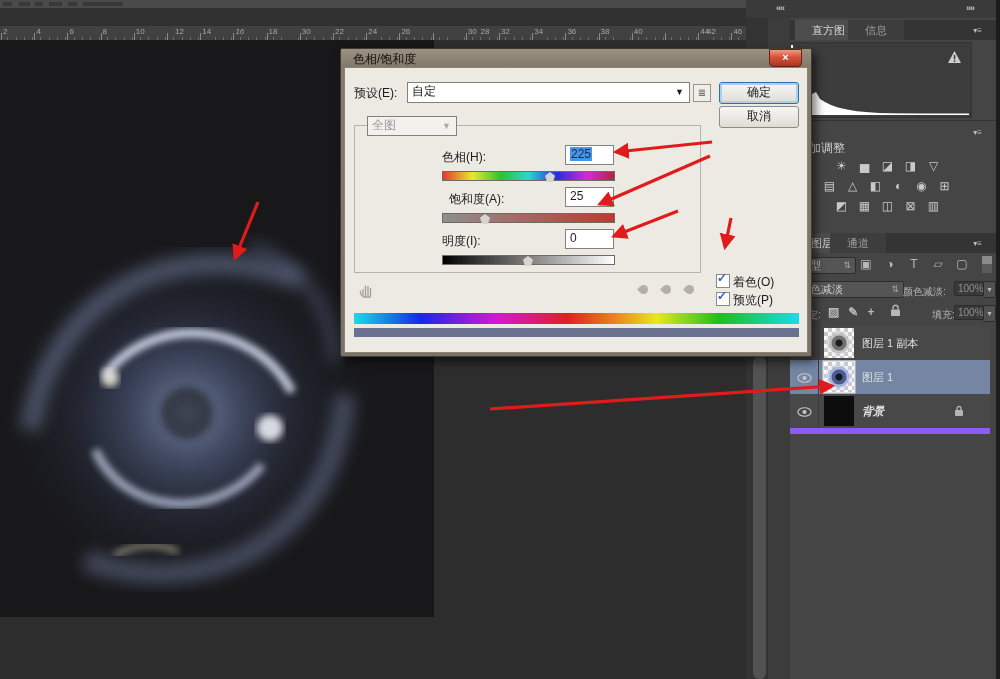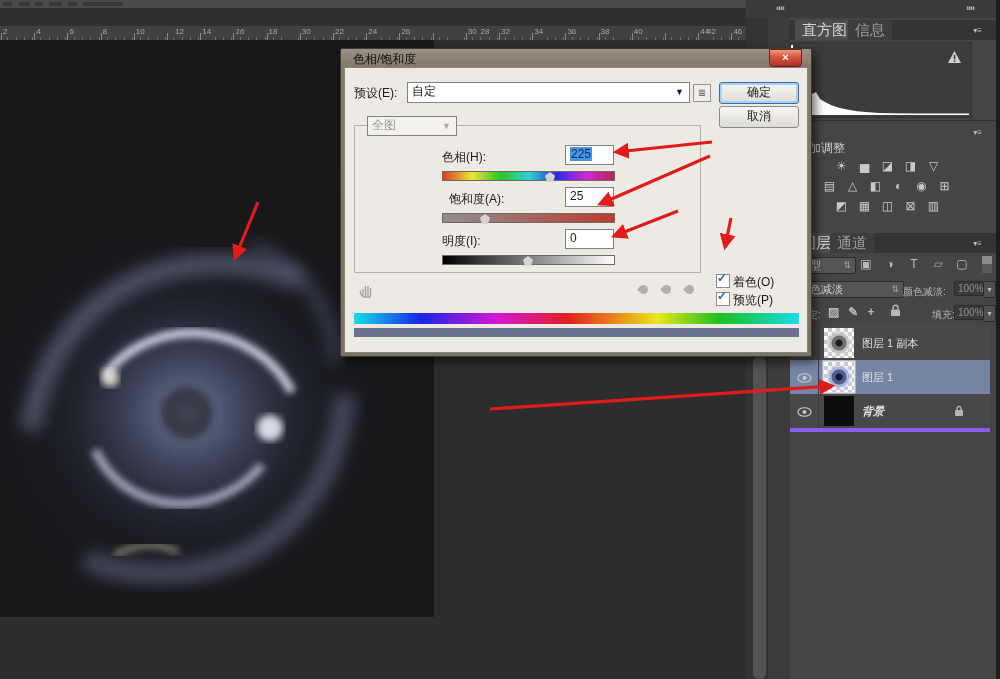--- a/index.html
+++ b/index.html
@@ -21,34 +21,34 @@
   #scroll-thumb{left:753px;top:356px;width:13px;height:323px;background:#525252;border-radius:6px;}
   #top-right-bar{left:746px;top:0;width:254px;height:18px;background:#3a3a3a;}
   .chev{position:absolute;top:3px;font-size:9px;font-weight:bold;color:#c2c2c2;letter-spacing:-1px;}
   #dock-strip{left:768px;top:18px;width:22px;height:661px;background:#3c3c3c;}
   .dock-icon{position:absolute;left:2px;top:34px;width:15px;height:15px;border:1.5px solid #c5c5c5;
     border-radius:3px;background:#4a4a4a;}
   .dock-icon i{position:absolute;left:2px;bottom:2px;width:8px;height:5px;background:#c5c5c5;}
   
   #right-col{left:790px;top:18px;width:206px;height:661px;background:#454545;}
   .tabbar{position:absolute;background:#343434;width:206px;height:20px;}
-  .tab{position:absolute;top:0;height:20px;line-height:20px;padding:0 7px;font-size:15px;color:#9c9c9c;background:#3d3d3d;}
+  .tab{position:absolute;top:0;height:20px;line-height:20px;padding:0 17px;font-size:11px;color:#9c9c9c;background:#3d3d3d;}
   .tab.active{background:#4d4d4d;color:#d9d9d9;}
   .panel-menu{position:absolute;font-size:8px;color:#bdbdbd;letter-spacing:0;}
   #hist-box{position:absolute;left:0;top:24px;width:180px;height:74px;background:#3c3c3c;border:1px solid #333;}
   .adj-row{display:flex;gap:4px;margin-bottom:5px;}
   .adj-icon{width:19px;height:15px;line-height:15px;text-align:center;color:#c9c9c9;font-size:12px;}
   .dd{background:#555;border:1px solid #2c2c2c;color:#c9c9c9;font-size:11px;line-height:15px;
       padding:0 4px;border-radius:2px;white-space:nowrap;overflow:hidden;}
   .dd .du{float:right;font-size:9px;color:#a5a5a5;margin-left:4px;}
   .dimlbl{color:#b5b5b5;font-size:10px;}
   .valbox{background:#3a3a3a;border:1px solid #2c2c2c;color:#8f8f8f;font-size:10px;text-align:right;
       padding:1px 3px;border-radius:2px;}
   .arrbtn{background:#505050;border:1px solid #2c2c2c;color:#bbb;font-size:8px;text-align:center;border-radius:2px;}
-  .lrow{position:absolute;left:0;width:200px;height:34px;background:#484848;border-bottom:4px solid #8b5cf6;}
+  .lrow{position:absolute;left:0;width:200px;height:34px;background:#484848;border-bottom:6px solid #8b5cf6;}
   .lrow.sel{background:#7585a4;}
   .eyecell{position:absolute;left:0;top:0;width:28px;height:34px;border-right:1px solid #3b3b3b;}
   .thumb{position:absolute;left:34px;top:2px;width:30px;height:30px;
     background-image:linear-gradient(45deg,#c9c9c9 25%,transparent 25%,transparent 75%,#c9c9c9 75%),
                      linear-gradient(45deg,#c9c9c9 25%,#ffffff 25%,#ffffff 75%,#c9c9c9 75%);
     background-size:8px 8px;background-position:0 0,4px 4px;}
   .thumb.blue:after,.thumb.gray:after{content:"";position:absolute;inset:0;
     background:radial-gradient(circle at 50% 50%,#141824 0 3px,#4d5d92 4px 7px,rgba(160,175,220,.85) 8px 10px,rgba(200,210,235,.4) 11px 13px,transparent 15px);}
   .thumb.gray:after{background:radial-gradient(circle at 50% 50%,#1c1c1c 0 3px,#6f6f6f 4px 7px,rgba(190,190,190,.85) 8px 10px,rgba(215,215,215,.4) 11px 13px,transparent 15px);}
   .thumb.black{background:#0d0d0d;}

